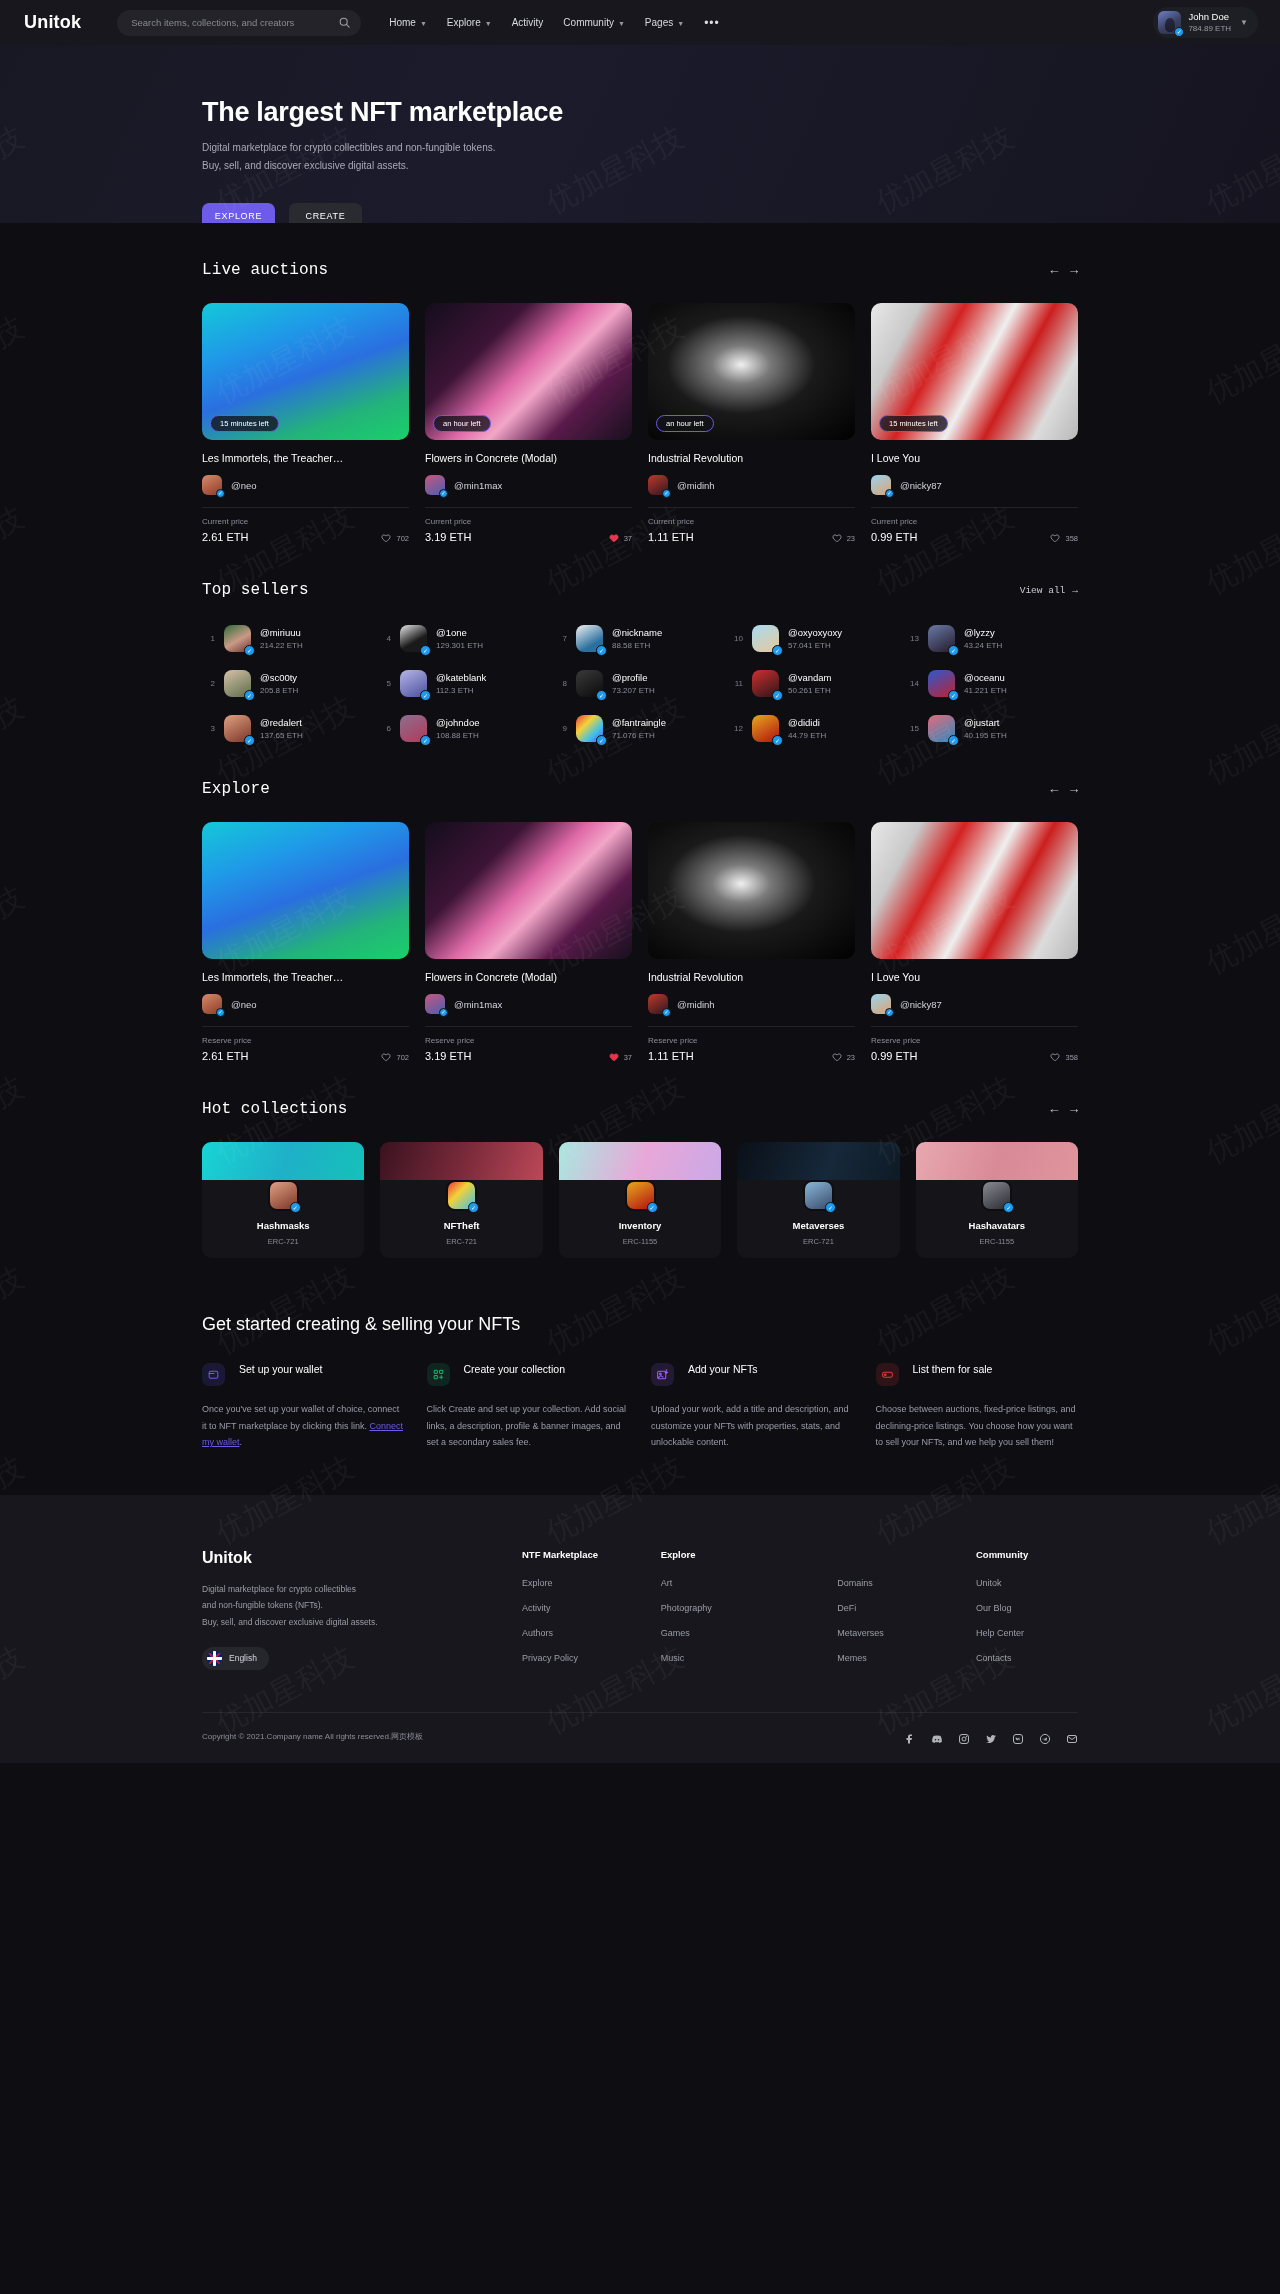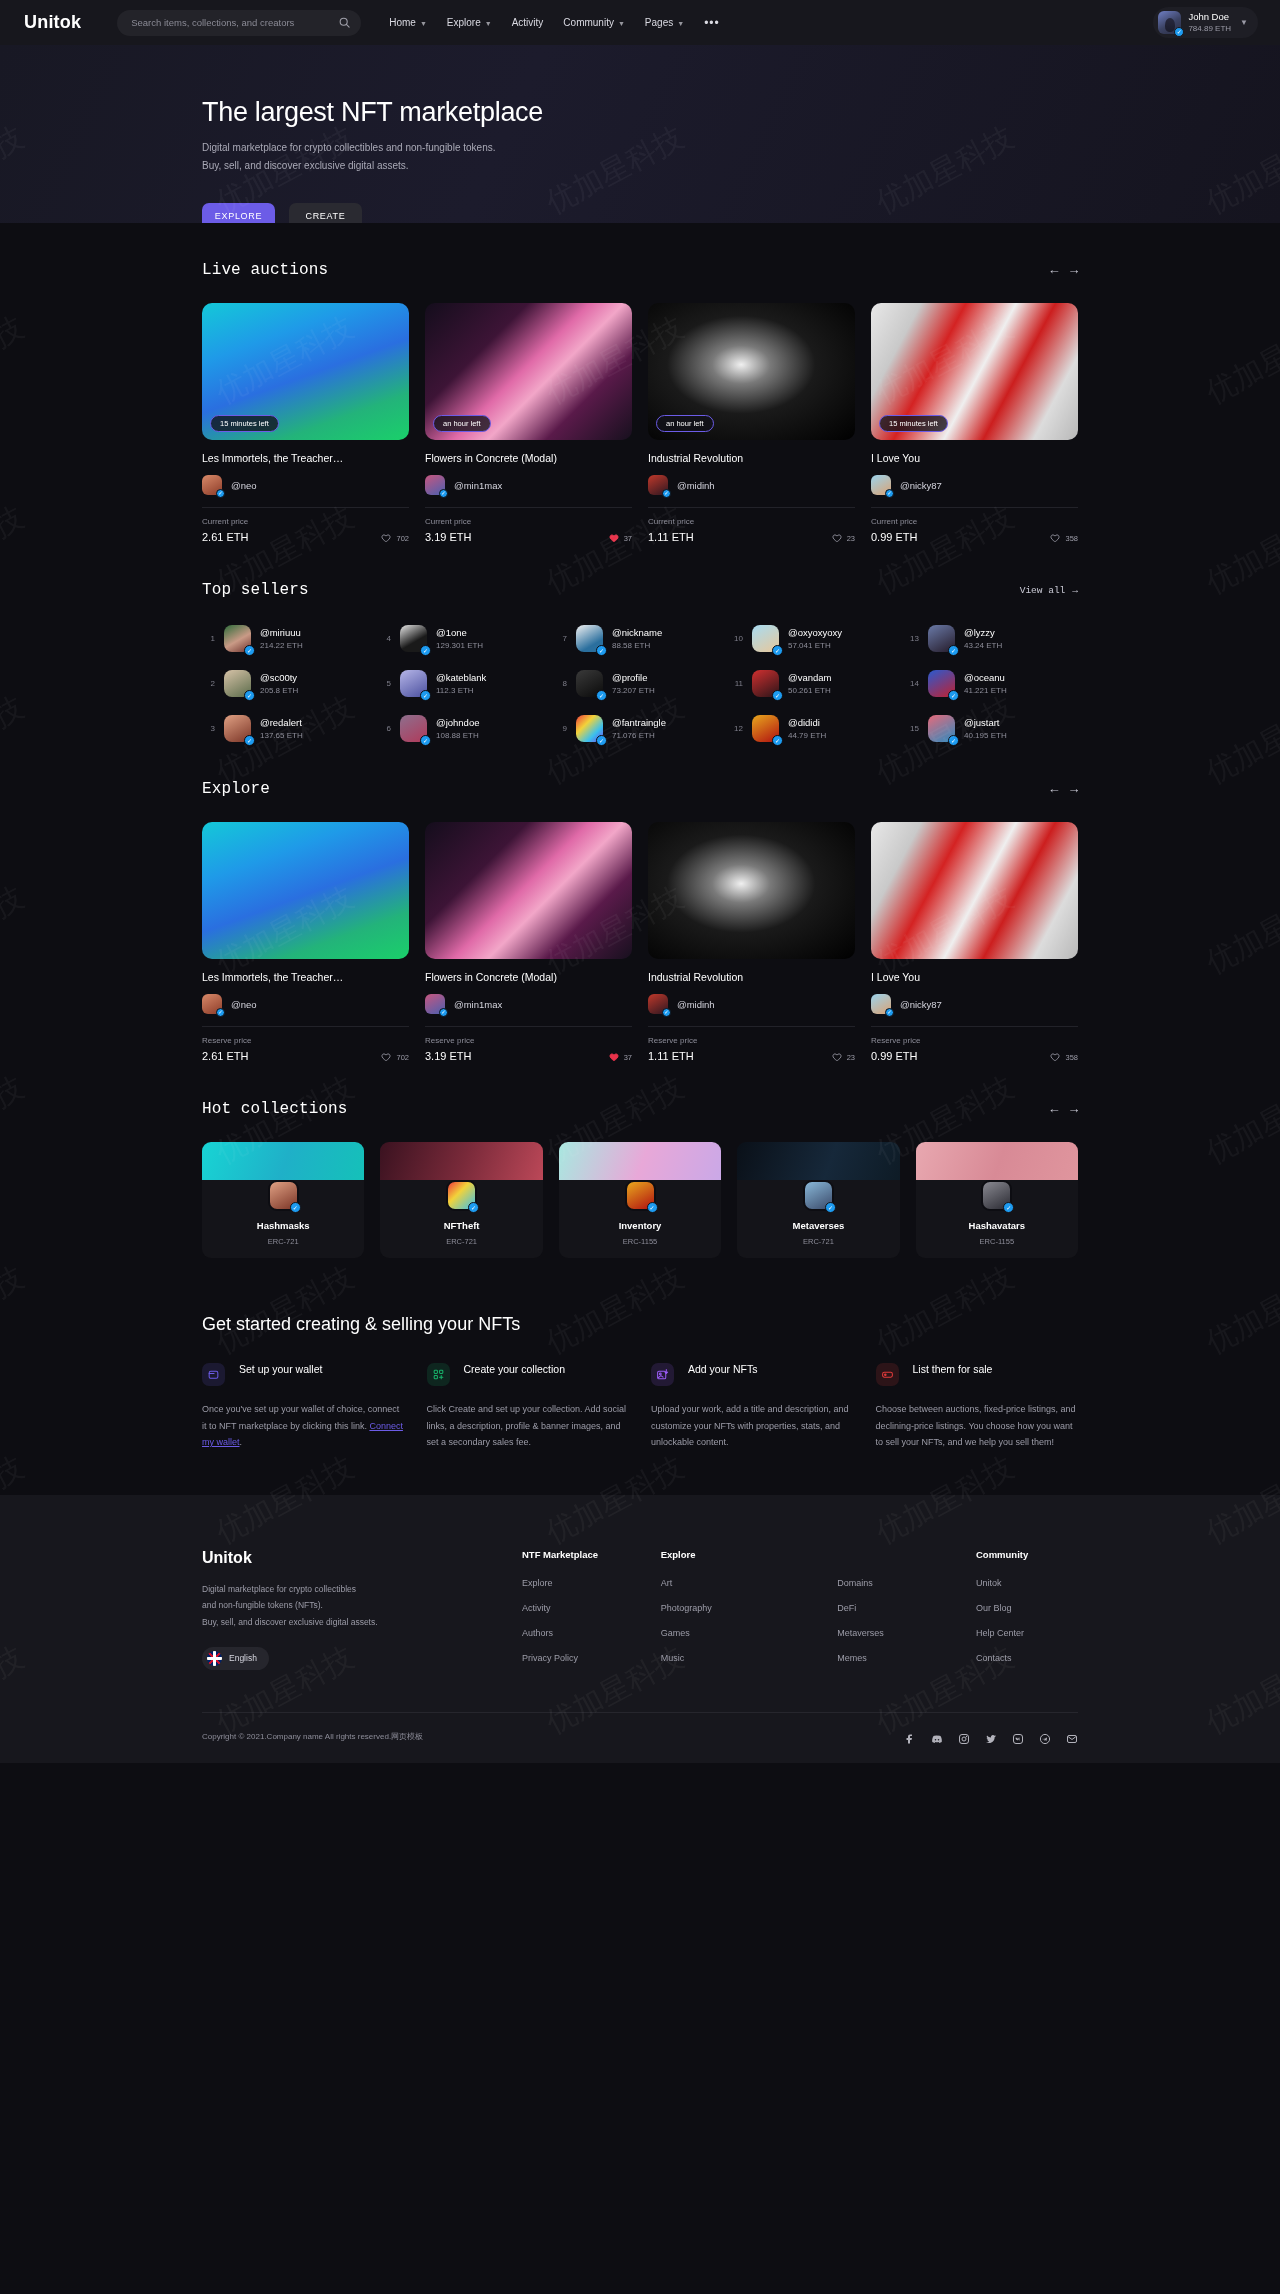--- a/index.html
+++ b/index.html
@@ -87,21 +87,21 @@
   .user-caret { font-size: 8px; color: #9a9aa6; margin-left: 2px; }
 
   
   .hero {
     height: 178px;
     background: linear-gradient(115deg,#181824 0%,#1c1b2c 40%,#15141f 100%);
     padding-top: 52px;
     position: relative;
     overflow: hidden;
   }
-  .hero h1 { font-size: 27px; font-weight: 400; letter-spacing: -.3px; color: #fff; }
+  .hero h1 { font-size: 27px; font-weight: 700; letter-spacing: -.3px; color: #fff; }
   .hero p { font-size: 10px; color: #a9a9b6; line-height: 1.75; margin-top: 11px; }
   .hero-btns { display: flex; gap: 14px; margin-top: 29px; }
   .btn {
     height: 26px; border-radius: 7px; display: flex; align-items: center;
     justify-content: center; font-size: 9px; letter-spacing: .7px;
     font-weight: 500; cursor: pointer; border: 0; color: #fff;
     font-family: "Liberation Sans", sans-serif;
   }
   .btn-primary { width: 73px; background: #6c5ce7; }
   .btn-ghost { width: 73px; background: #2a2a31; }

